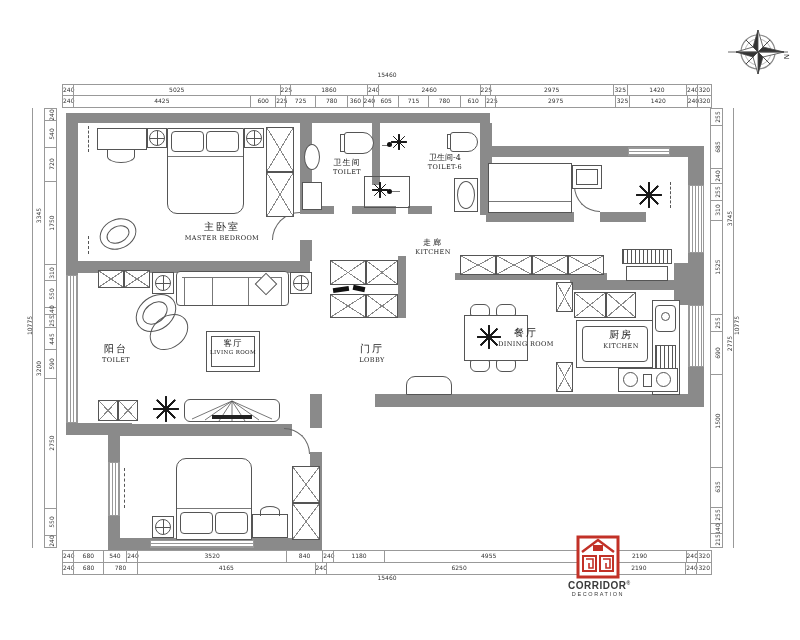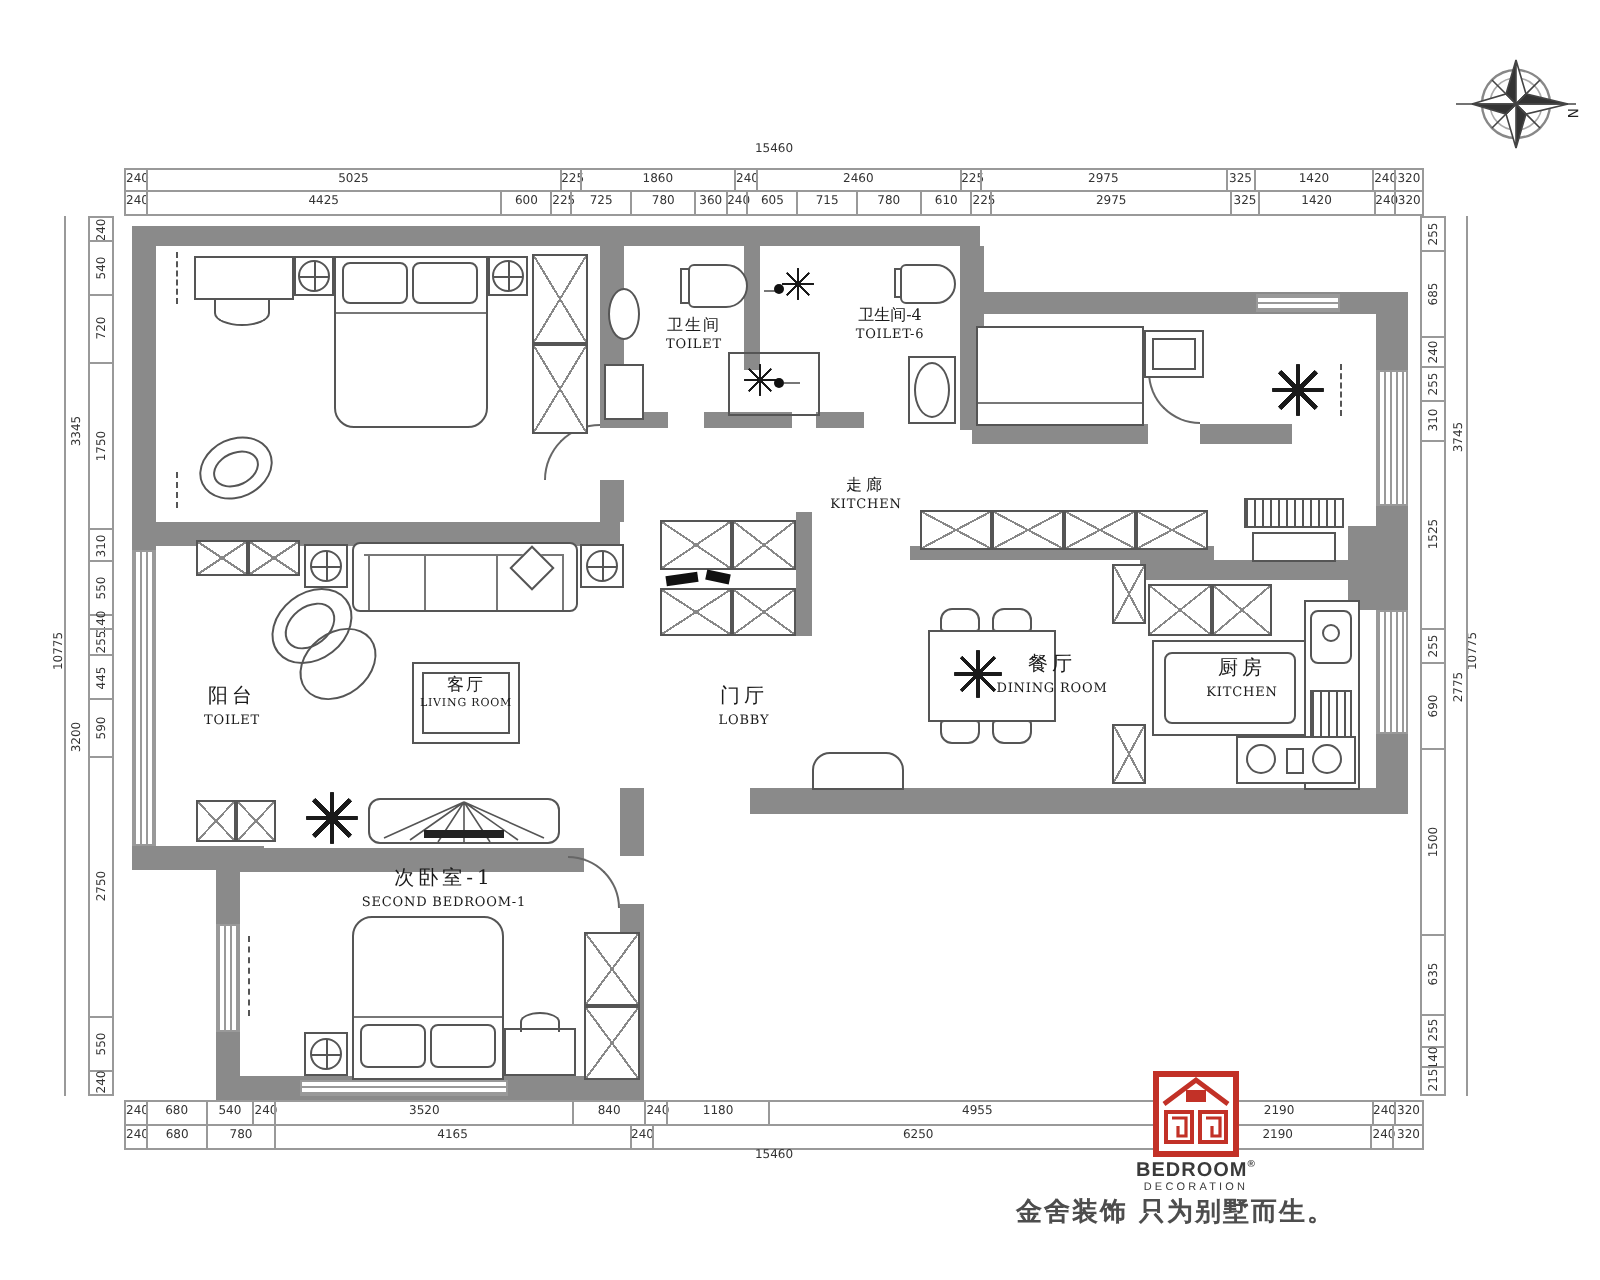--- a/index.html
+++ b/index.html
@@ -255,20 +255,24 @@
   <div class="f" style="left:206px;top:131px;width:33px;height:21px;border-radius:4px;"></div>
   <div class="ln" style="left:168px;top:156px;width:75px;height:1px;"></div>
   <div class="f" style="left:244px;top:128px;width:20px;height:20px;"></div>
   <div class="lamp" style="left:246px;top:130px;width:16px;height:16px;"></div>
   <div class="xbox" style="left:266px;top:127px;width:28px;height:45px;"></div>
   <div class="xbox" style="left:266px;top:172px;width:28px;height:45px;"></div>
   <div class="f ell" style="left:99px;top:219px;width:38px;height:30px;transform:rotate(-25deg);"></div>
   <div class="f ell nf" style="left:106px;top:226px;width:24px;height:17px;transform:rotate(-25deg);"></div>
   <div class="curt" style="left:88px;top:126px;height:26px;"></div>
   <div class="curt" style="left:88px;top:236px;height:18px;"></div>
+  <div class="rlabel" style="left:172px;top:221px;width:100px;">
+    <span class="cn">主卧室</span>
+      <span class="en">MASTER BEDROOM</span>
+  </div>
 
   <div class="f ell" style="left:304px;top:144px;width:16px;height:26px;"></div>
   <div class="f" style="left:302px;top:182px;width:20px;height:28px;"></div>
   <div class="f" style="left:344px;top:132px;width:30px;height:22px;border-radius:3px 11px 11px 3px;"></div>
   <div class="f" style="left:340px;top:134px;width:5px;height:18px;"></div>
   <div class="plant" style="left:391px;top:134px;width:16px;height:16px;"></div>
   <div class="ln" style="left:382px;top:145px;width:7px;height:1px;"></div>
   <div style="position:absolute;left:387px;top:142px;width:5px;height:5px;background:#111;border-radius:50%;z-index:4;"></div>
   <div class="f nf" style="left:364px;top:176px;width:46px;height:32px;"></div>
   <div class="plant" style="left:372px;top:182px;width:16px;height:16px;"></div>
@@ -376,24 +380,20 @@
   <div class="strip" style="left:655px;top:345px;width:21px;height:30px;"></div>
   <div class="f" style="left:618px;top:368px;width:60px;height:24px;"></div>
   <div class="f ell nf" style="left:623px;top:372px;width:15px;height:15px;"></div>
   <div class="f ell nf" style="left:656px;top:372px;width:15px;height:15px;"></div>
   <div class="f nf" style="left:643px;top:374px;width:9px;height:13px;"></div>
   <div class="rlabel" style="left:586px;top:329px;width:70px;">
     <span class="cn">厨房</span>
       <span class="en">KITCHEN</span>
   </div>
 
-  <div class="rlabel" style="left:162px;top:434px;width:120px;">
-    <span class="cn">次卧室-1</span>
-      <span class="en">SECOND BEDROOM-1</span>
-  </div>
   <div class="f" style="left:176px;top:458px;width:76px;height:82px;border-radius:10px 10px 0 0;"></div>
   <div class="ln" style="left:177px;top:508px;width:74px;height:1px;"></div>
   <div class="f" style="left:180px;top:512px;width:33px;height:22px;border-radius:4px;"></div>
   <div class="f" style="left:215px;top:512px;width:33px;height:22px;border-radius:4px;"></div>
   <div class="f" style="left:152px;top:516px;width:22px;height:22px;"></div>
   <div class="lamp" style="left:155px;top:519px;width:16px;height:16px;"></div>
   <div class="f" style="left:252px;top:514px;width:36px;height:24px;"></div>
   <div class="arc" style="left:260px;top:506px;width:20px;height:10px;border:1px solid #555;border-bottom:none;border-radius:50% 50% 0 0;"></div>
   <div class="xbox" style="left:292px;top:466px;width:28px;height:37px;"></div>
   <div class="xbox" style="left:292px;top:503px;width:28px;height:37px;"></div>
@@ -424,18 +424,17 @@
     <svg width="46" height="48" viewBox="0 0 46 48" style="display:block;margin:0 auto;">
       <r></r>
       <rect x="3" y="5" width="40" height="40" fill="#fff" stroke="#c23127" stroke-width="3"></rect>
       <path d="M7,20 L23,8 L39,20" fill="none" stroke="#c23127" stroke-width="2.4"></path>
       <rect x="18" y="13" width="10" height="6" fill="#c23127"></rect>
       <rect x="8" y="24" width="13" height="15" fill="none" stroke="#c23127" stroke-width="2"></rect>
       <path d="M11,27 h7 v9 h-4 v-5" fill="none" stroke="#c23127" stroke-width="1.6"></path>
       <rect x="25" y="24" width="13" height="15" fill="none" stroke="#c23127" stroke-width="2"></rect>
       <path d="M28,27 h7 v9 h-4 v-5" fill="none" stroke="#c23127" stroke-width="1.6"></path>
     </svg>
-    <div class="brand"><span>BEDROOM</span><span class="reg">®</span></div>
+    <div class="brand"><span>CORRIDOR</span><span class="reg">®</span></div>
     <div class="sub">DECORATION</div>
   </div>
-  <div id="slogan">金舍装饰 只为别墅而生。</div>
 
 </div>
 
 </body></html>

